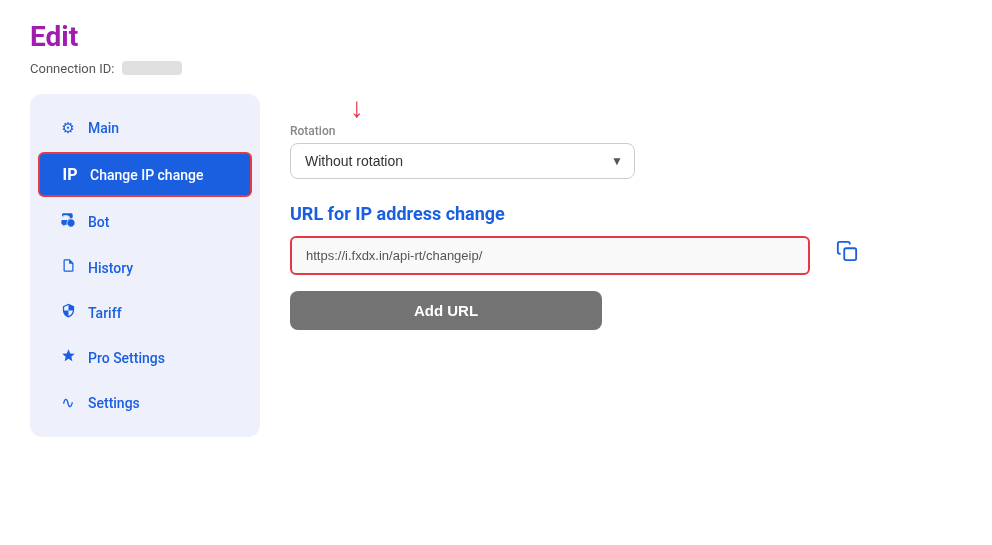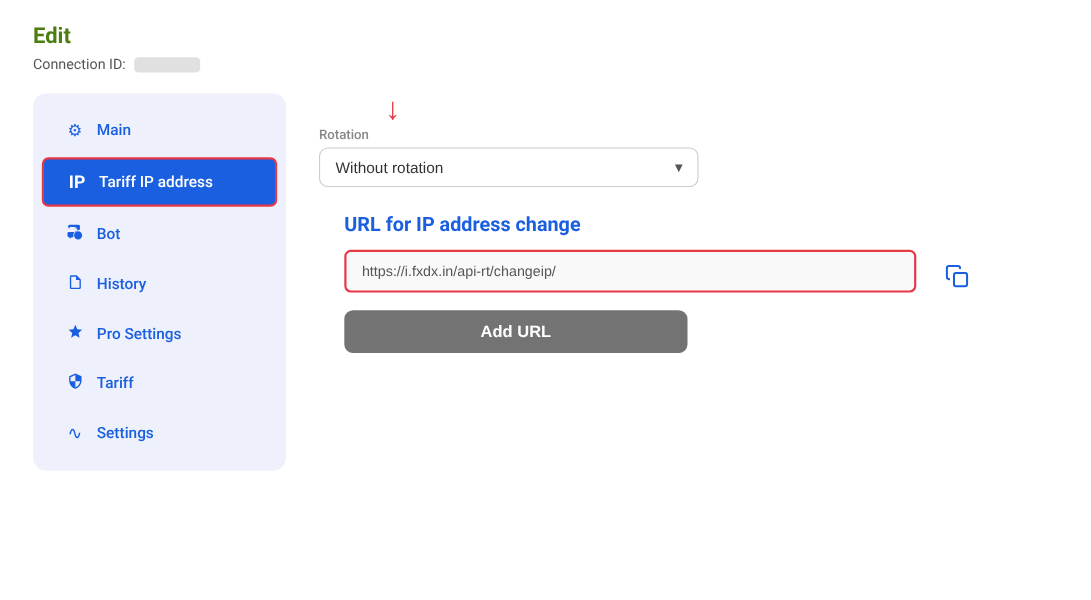--- a/index.html
+++ b/index.html
@@ -7,22 +7,22 @@
       font-family: -apple-system, BlinkMacSystemFont, 'Segoe UI', Roboto, sans-serif;
       background: #fff;
       color: #333;
       padding: 20px 30px;
       width: 992px;
       min-height: 545px;
       overflow: hidden;
     }
 
     .page-title {
-      color: #4d7c0f;
-      font-size: 20px;
+      color: #a21caf;
+      font-size: 28px;
       font-weight: 700;
       margin-bottom: 8px;
     }
 
     .connection-id-row {
       display: flex;
       gap: 8px;
       margin-bottom: 18px;
       font-size: 13px;
       color: #555;
@@ -127,33 +127,32 @@
       right: 12px;
       top: 50%;
       transform: translateY(-50%);
       pointer-events: none;
       color: #555;
       font-size: 12px;
     }
 
     .url-section {
       margin-top: 8px;
-      margin-left: 23px;
     }
 
     .url-section-title {
       font-size: 18px;
       font-weight: 700;
       color: #1a5fe0;
       margin-bottom: 12px;
     }
 
     .url-input-row {
       display: flex;
-      align-items: flex-end;
+      align-items: flex-start;
       gap: 22px;
       margin-bottom: 16px;
     }
 
     .url-input {
       width: 520px;
       padding: 10px 14px;
       border: 2px solid #e63946;
       border-radius: 6px;
       font-size: 13px;
@@ -215,21 +214,21 @@
 
     <div class="sidebar">
 
       <div class="sidebar-item">
         <span class="icon">⚙</span>
         <span>Main</span>
       </div>
 
       <div class="sidebar-item active">
         <span class="icon" style="font-size:16px;font-weight:700;">IP</span>
-        <span>Tariff IP address</span>
+        <span>Change IP change</span>
       </div>
 
       <div class="sidebar-item">
         <span class="icon">
           <svg width="16" height="16" viewBox="0 0 24 24" fill="currentColor">
               <path d="M22 16.5C22 19.53 19.53 22 16.5 22S11 19.53 11 16.5 13.47 11 16.5 11 22 13.47 22 16.5zm-9-4.5H4a2 2 0 0 0-2 2v3a2 2 0 0 0 2 2h1v2l3-2h2.17A6.47 6.47 0 0 1 10 16.5c0-2.56 1.48-4.79 3.64-5.88A4.99 4.99 0 0 0 13 7H5a2 2 0 0 1-2-2V4a2 2 0 0 1 2-2h12a2 2 0 0 1 2 2v3c0 .69-.14 1.35-.39 1.96C17.4 9.34 16.97 9.5 16.5 9.5c-.4 0-.78.05-1.15.14A5 5 0 0 0 11 5H5v2h6a3 3 0 0 1 2.83 4z"></path>
             </svg>
         </span>
         <span>Bot</span>
       </div>
@@ -239,33 +238,33 @@
           <svg width="15" height="15" viewBox="0 0 24 24" fill="currentColor">
               <path d="M14 2H6a2 2 0 0 0-2 2v16a2 2 0 0 0 2 2h12a2 2 0 0 0 2-2V8l-6-6zm4 18H6V4h7v5h5v11z"></path>
             </svg>
         </span>
         <span>History</span>
       </div>
 
       <div class="sidebar-item">
         <span class="icon">
           <svg width="15" height="15" viewBox="0 0 24 24" fill="currentColor">
+              <path d="M12 1L3 5v6c0 5.55 3.84 10.74 9 12 5.16-1.26 9-6.45 9-12V5l-9-4zm0 10.99h7c-.53 4.12-3.28 7.79-7 8.94V12H5V6.3l7-3.11v8.8z"></path>
+            </svg>
+        </span>
+        <span>Tariff</span>
+      </div>
+
+      <div class="sidebar-item">
+        <span class="icon">
+          <svg width="15" height="15" viewBox="0 0 24 24" fill="currentColor">
               <path d="M12 17.27L18.18 21l-1.64-7.03L22 9.24l-7.19-.61L12 2 9.19 8.63 2 9.24l5.46 4.73L5.82 21z"></path>
             </svg>
         </span>
         <span>Pro Settings</span>
-      </div>
-
-      <div class="sidebar-item">
-        <span class="icon">
-          <svg width="15" height="15" viewBox="0 0 24 24" fill="currentColor">
-              <path d="M12 1L3 5v6c0 5.55 3.84 10.74 9 12 5.16-1.26 9-6.45 9-12V5l-9-4zm0 10.99h7c-.53 4.12-3.28 7.79-7 8.94V12H5V6.3l7-3.11v8.8z"></path>
-            </svg>
-        </span>
-        <span>Tariff</span>
       </div>
 
       <div class="sidebar-item">
         <span class="icon" style="font-size:16px;">∿</span>
         <span>Settings</span>
       </div>
 
     </div>
 
     <div class="content">

